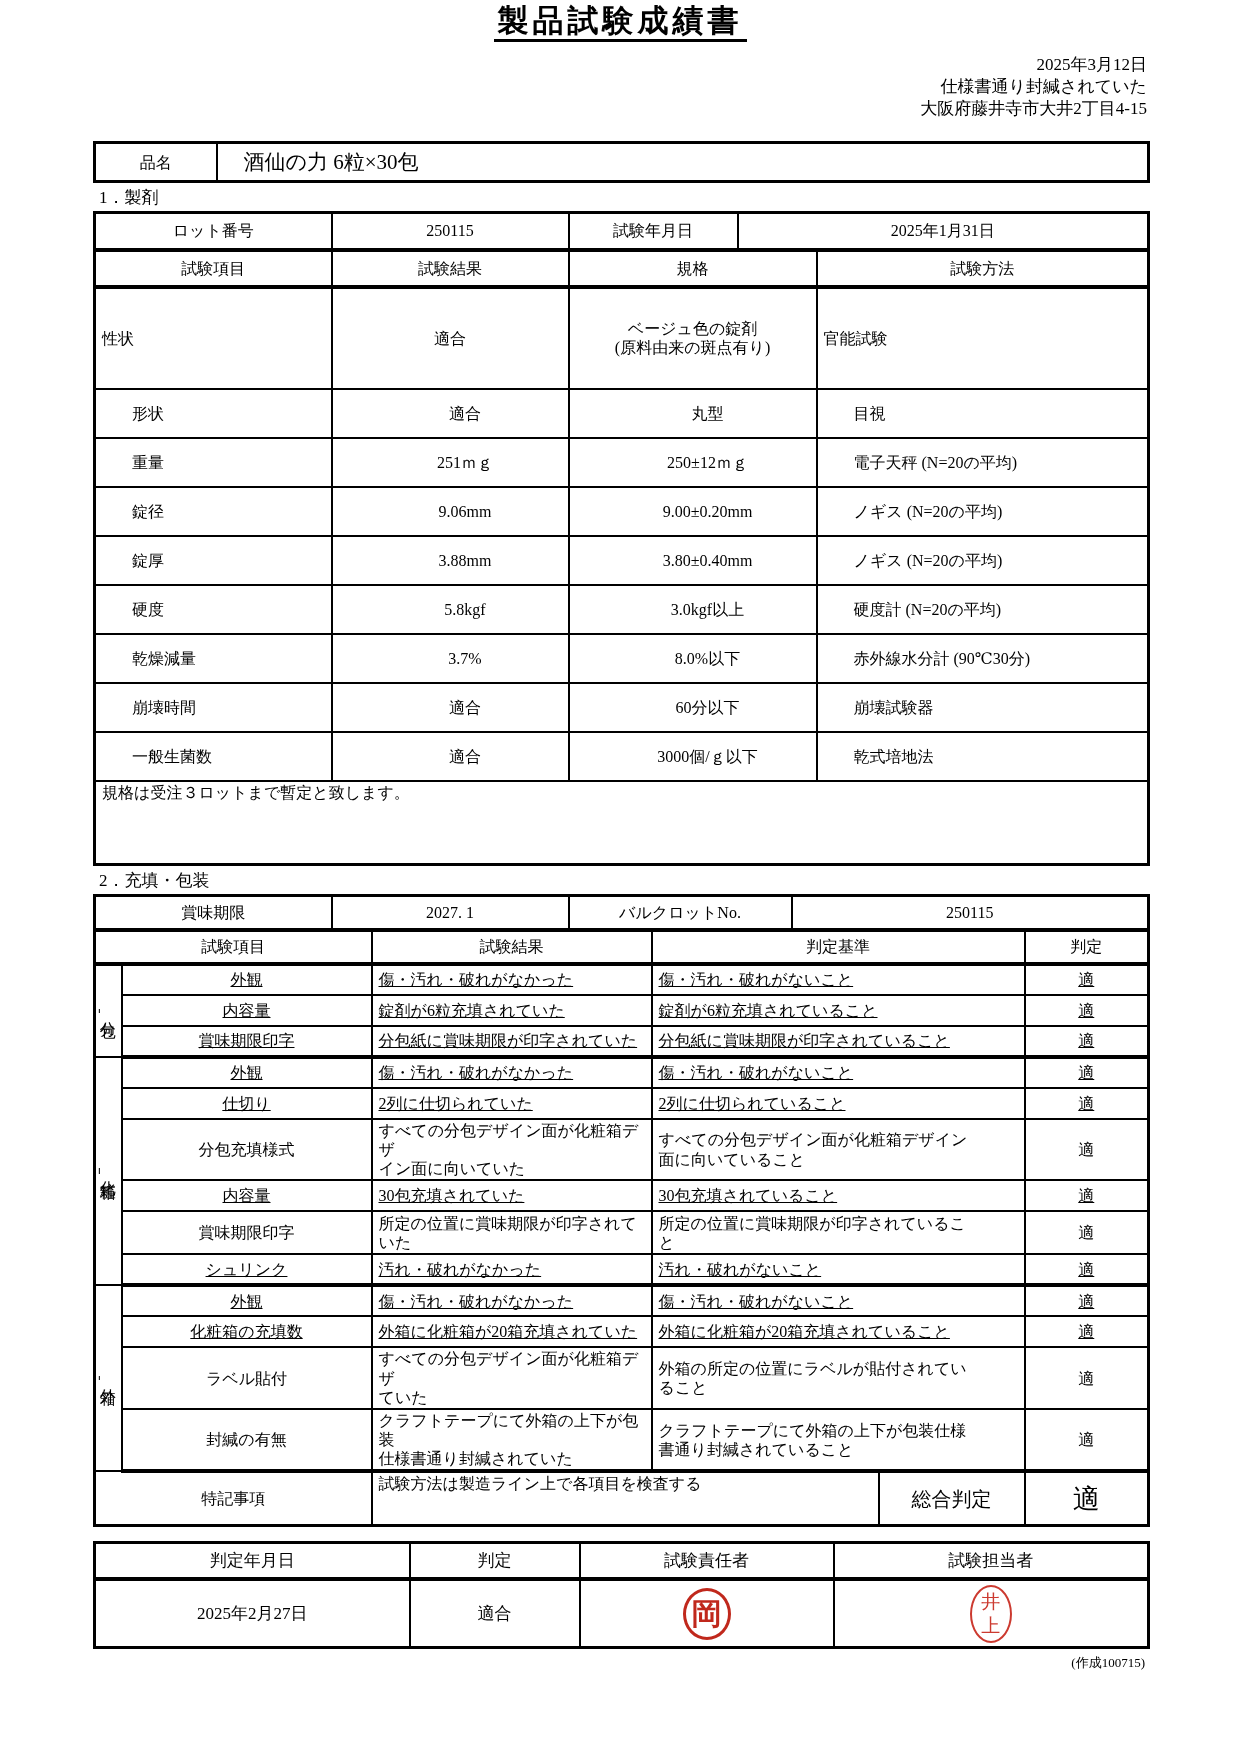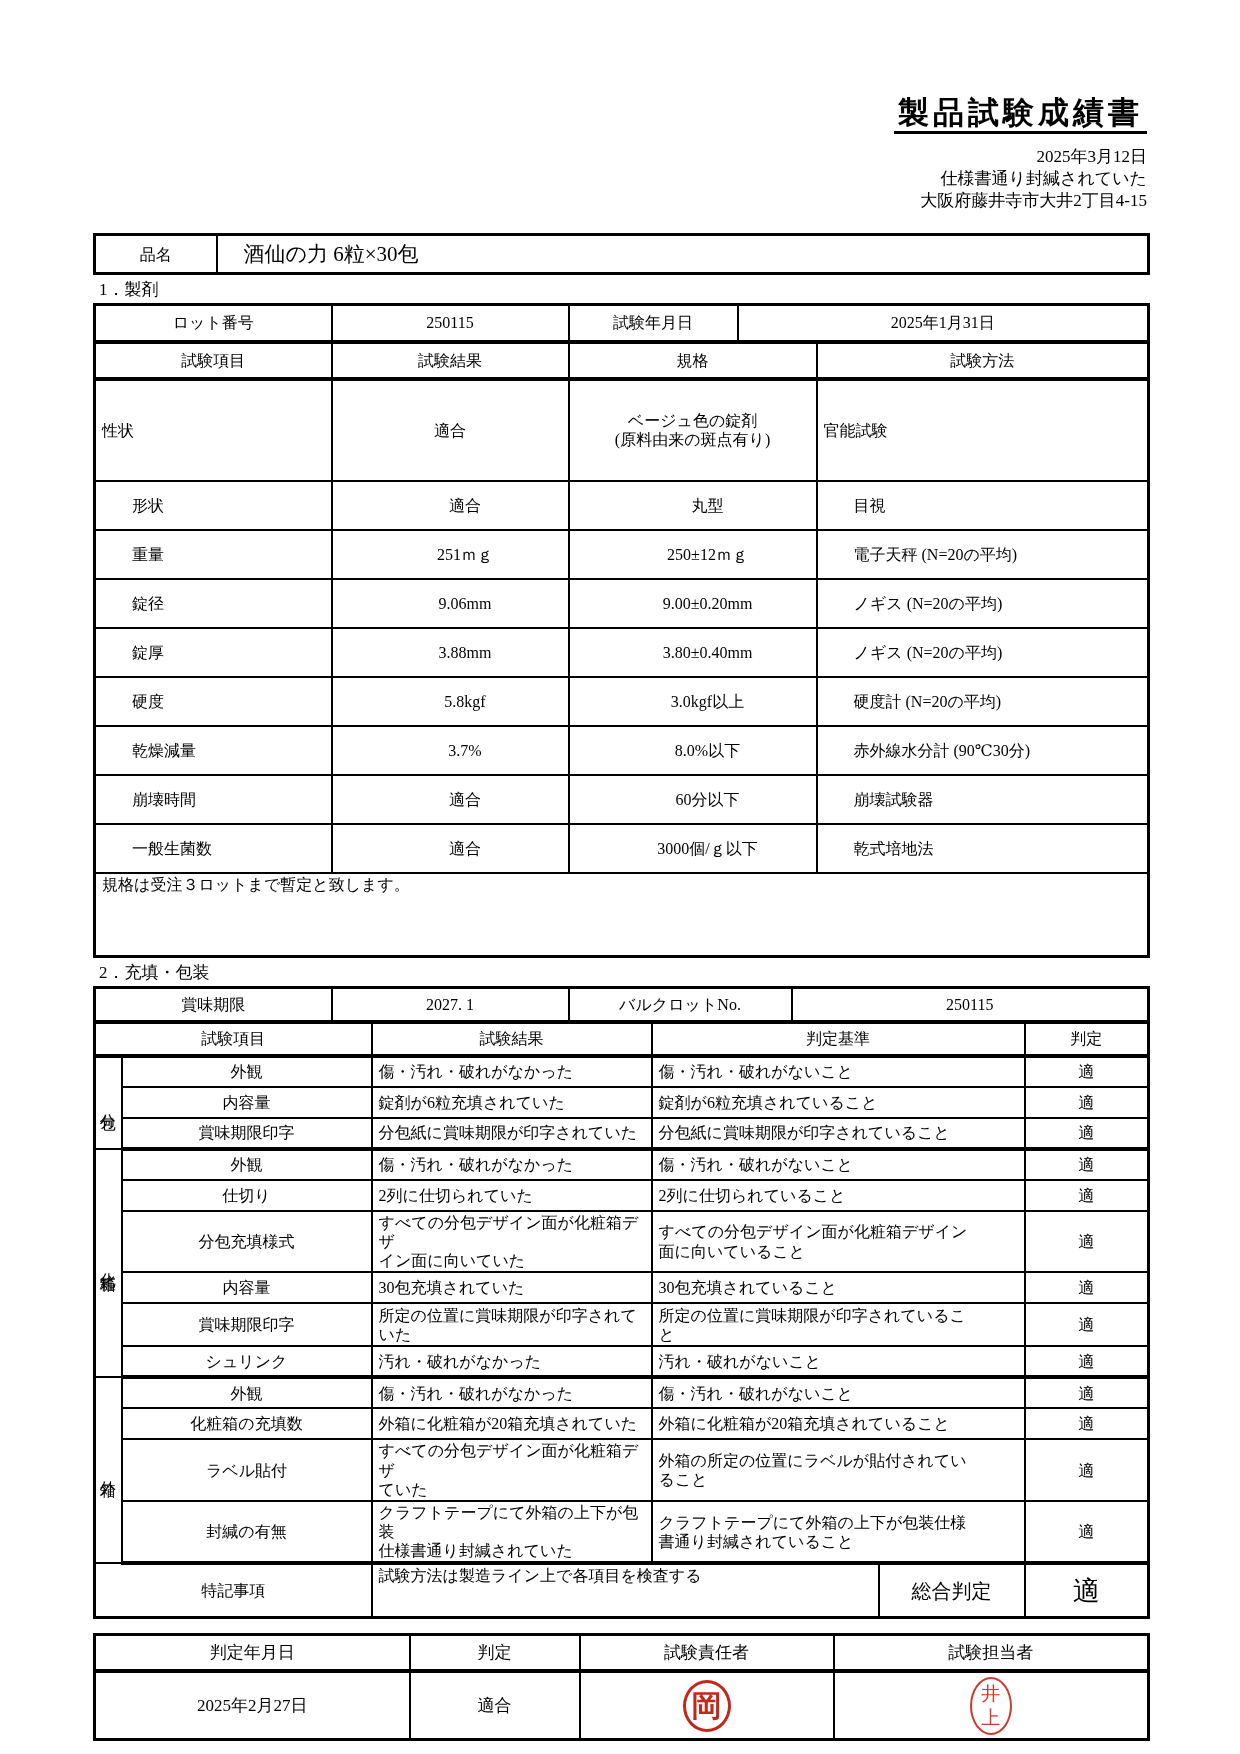--- a/index.html
+++ b/index.html
@@ -7,21 +7,21 @@
   .page {
     position: relative;
     width: 1240px; height: 1754px;
     margin: 0 auto;
     background: #ffffff;
     font-family: "Liberation Serif", "DejaVu Serif", serif;
     color: #000;
     overflow: hidden;
   }
   .content { width: 1054px; margin: 0 auto; }
-  .title { padding-top: 92px; text-align: right; }
+  .title { text-align: center; }
   .title span {
     font-size: 31px; font-weight: bold; letter-spacing: 4px;
     border-bottom: 3px solid #000; padding: 0 4px 1px 4px;
   }
   .issuer { margin-top: 12px; text-align: right; font-size: 17px; line-height: 1.3; }
   .sec-heading { font-size: 17px; padding: 3px 0 2px 6px; }
 
   table { border-collapse: collapse; table-layout: fixed; width: 1054px; }
   table.t { border: 3px solid #000; }
   td {
@@ -43,21 +43,21 @@
 
   
   .t1 .r-top td { height: 37px; }
   .t1 .r-head td { height: 37px; }
   .t1 .r-seijo td { height: 102px; }
   .t1 .r-data td { height: 49px; padding-left: 36px; }
   .t1 .note-cell { height: 84px; vertical-align: top; text-align: left; }
 
   
   .t2 .r-top td, .t2 .r-head td { height: 34px; }
-  .t2 .r-s td { height: 31px; }
+  .t2 .r-s td { height: 31px; text-decoration: underline; }
   .t2 .r-d td { height: 43px; }
   .t2 .r-special td { height: 54px; }
   .vcell {
     writing-mode: vertical-rl;
     text-orientation: upright;
     text-align: center;
     padding: 2px 0;
     letter-spacing: 2px;
   }
   .special-text { vertical-align: top; text-align: left; }
@@ -344,15 +344,16 @@
       <tr class="r-data">
         <td class="c">2025年2月27日</td>
         <td class="c">適合</td>
         <td class="c"><span class="stamp stamp-oka">岡</span></td>
         <td class="c"><span class="stamp stamp-inoue">井
 上</span></td>
       </tr>
     </tbody>
       </table>
 
+    <div class="footer-note">(作成100715)</div>
 
   </div>
 </div>
 
 </body></html>

